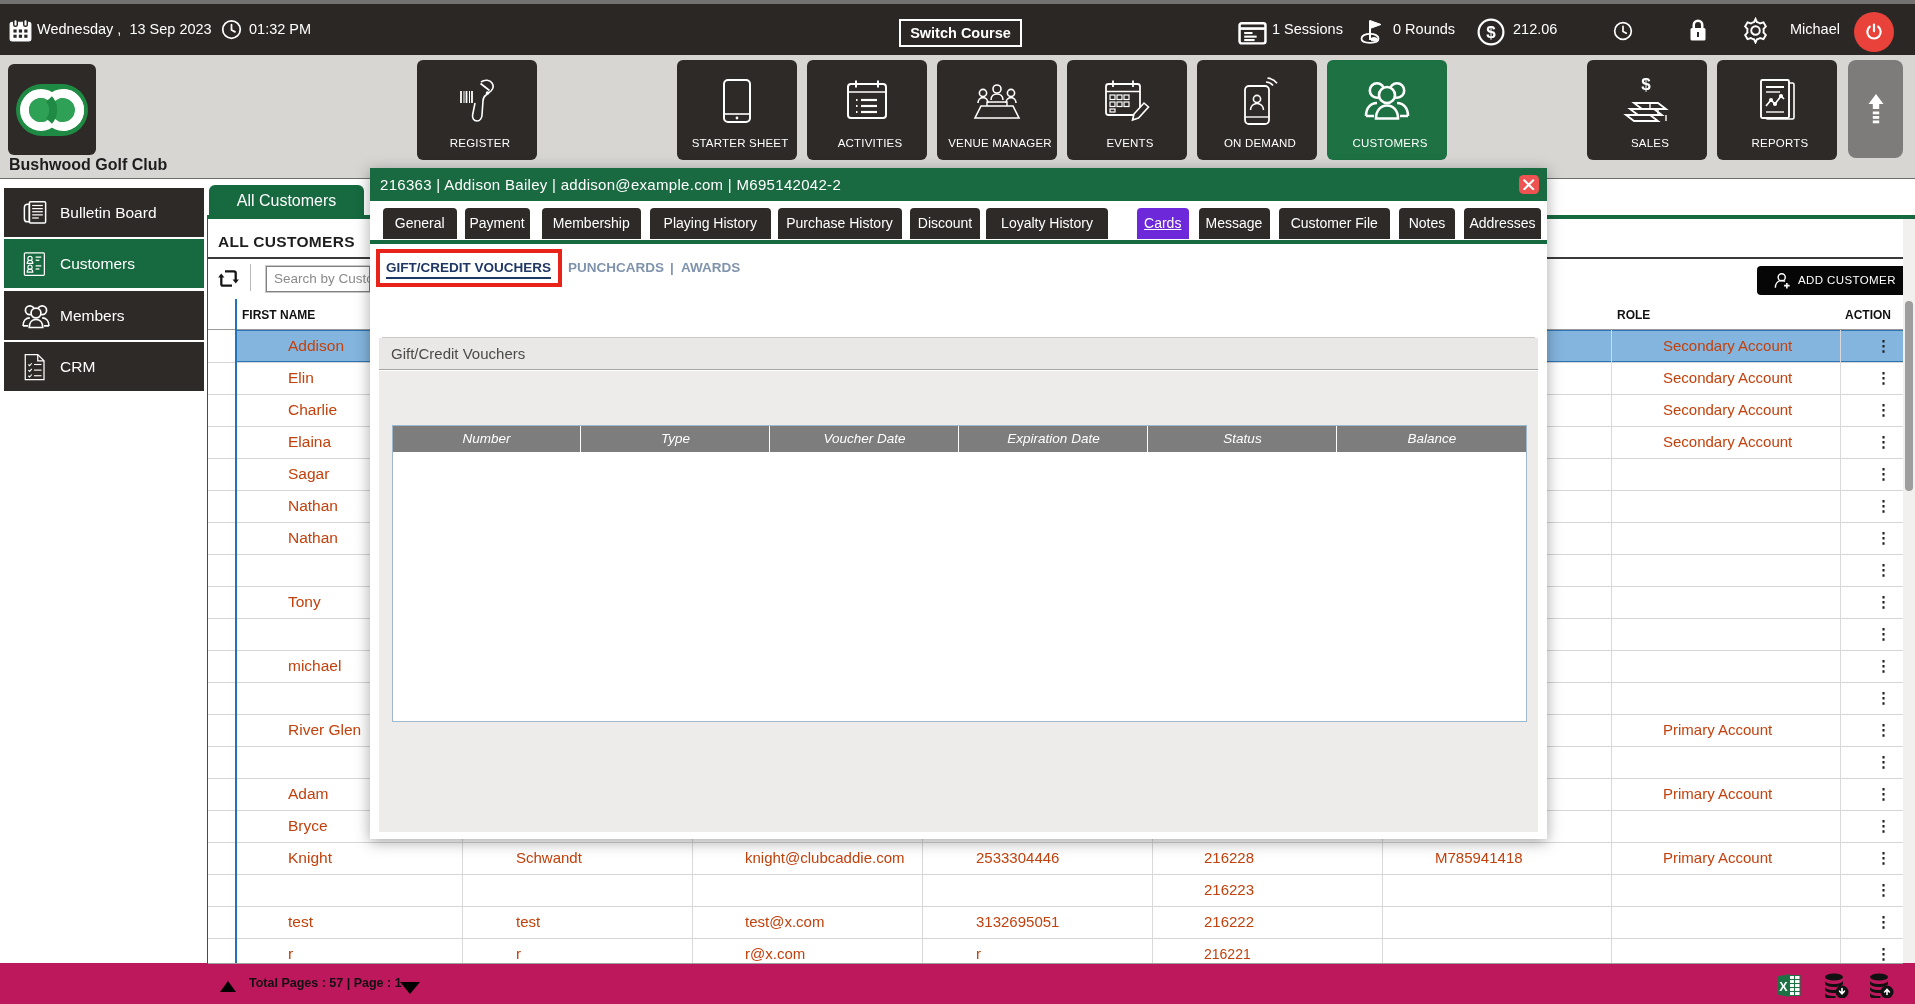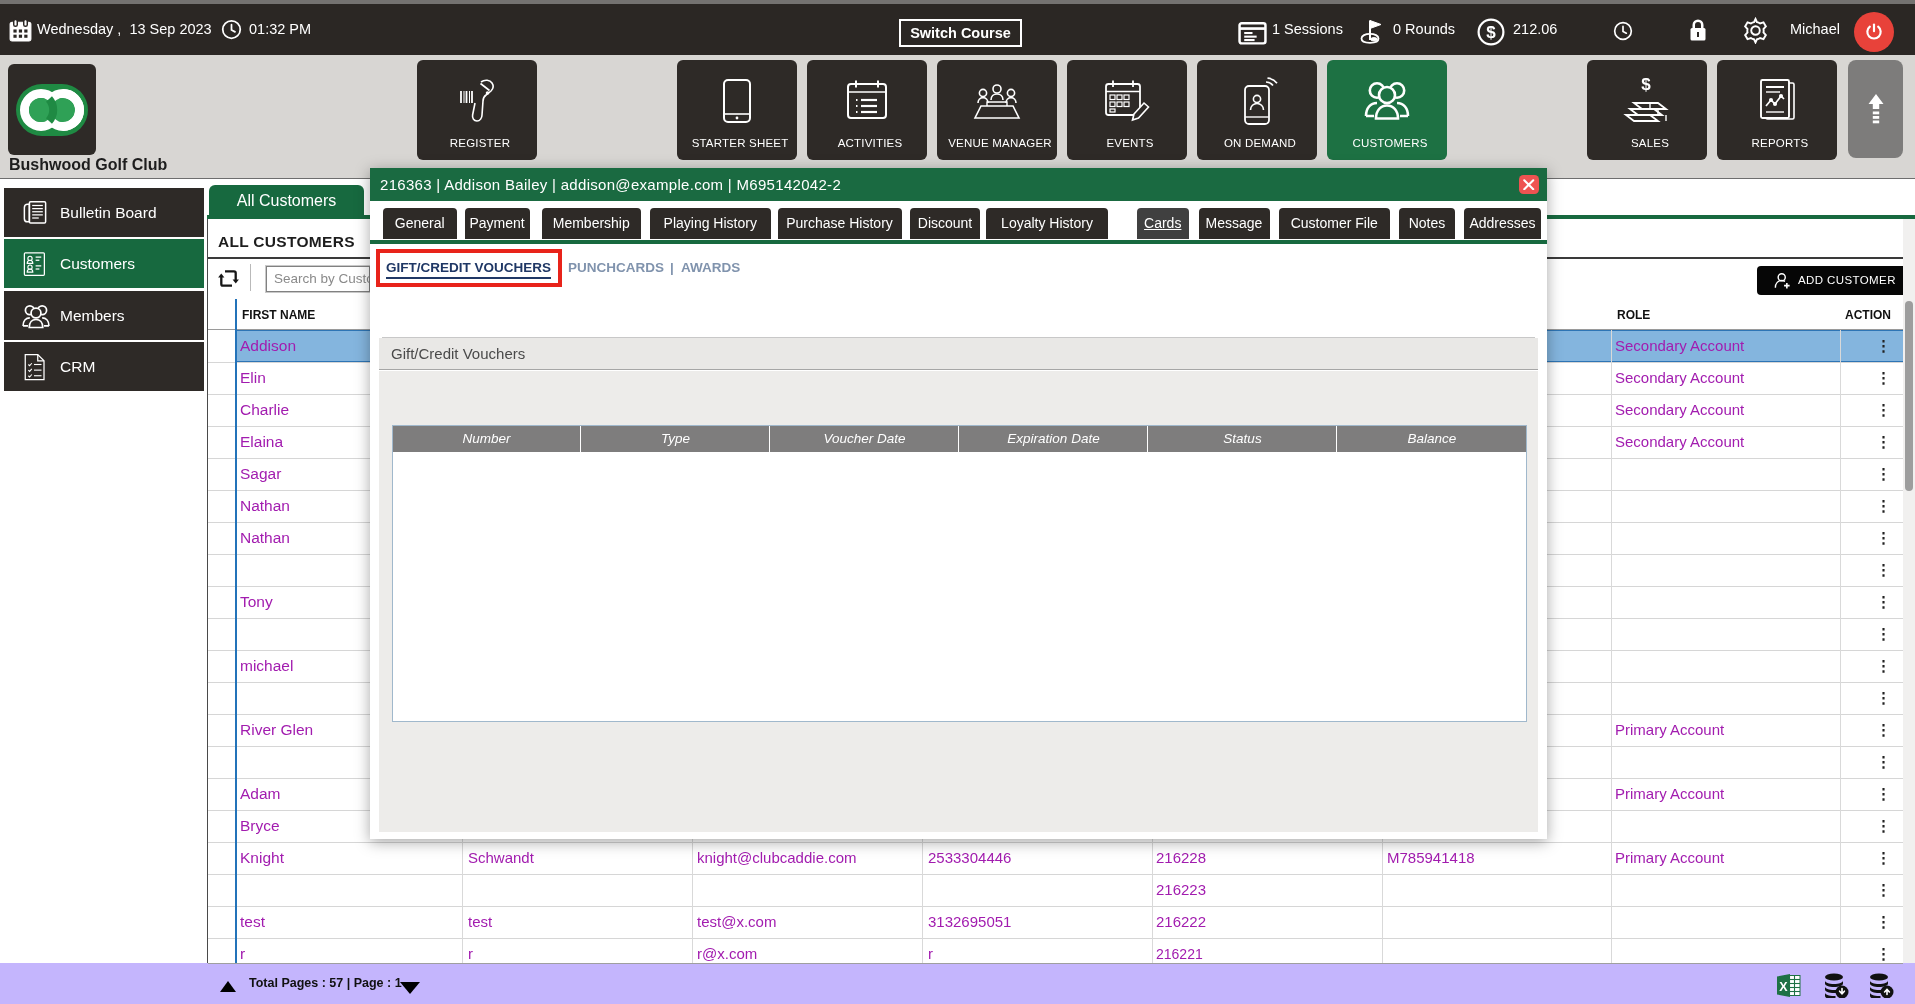--- a/index.html
+++ b/index.html
@@ -46,43 +46,43 @@
 #addcust { left:1757px; top:266px; width:150px; height:29px; background:#060606; border-radius:4px; color:#fff; }
 #addcust span { position:absolute; left:41px; top:0; line-height:29px; font-size:11.5px; letter-spacing:.4px; }
 #addcust svg { position:absolute; left:16px; top:5px; }
 
 #grid { left:208px; top:299px; width:1695px; height:664px; overflow:hidden; background:#fff; }
 .hline { position:absolute; left:0; width:1695px; height:1px; background:#d6d6d6; }
 .vline { position:absolute; top:31px; width:1px; height:633px; background:#d9d9d9; }
 #bluev { position:absolute; left:27px; top:0; width:2px; height:664px; background:#2373b9; }
 #hdrline { position:absolute; left:0; top:30px; width:1695px; height:1.2px; background:#9a9a9a; }
 .gh { position:absolute; top:0; height:30px; line-height:32px; font-size:12px; font-weight:bold; color:#111; }
-.cell { position:absolute; height:20px; line-height:32px; font-size:15.5px; color:#a21caf; white-space:nowrap; }
+.cell { position:absolute; height:20px; line-height:32px; font-size:15.5px; color:#c2410c; white-space:nowrap;margin-left:48px; }
 .selrow { position:absolute; left:29px; top:31px; width:1666px; height:32px; background:#84b5de;
   border-top:1.5px solid #2e75b5; border-bottom:1.5px solid #2e75b5; }
 .dots { position:absolute; left:1668px; width:4px; height:32px; color:#222; font-size:15px; font-weight:bold;
   text-align:center; line-height:32px; }
 
-#bottombar { left:0; top:963px; width:1915px; height:41px; background:#c4b5fd; }
+#bottombar { left:0; top:963px; width:1915px; height:41px; background:#be185d; }
 #btop { position:absolute; left:208px; top:0; width:1695px; height:1px; background:#9f9f9f; }
 #pagetxt { position:absolute; left:249px; top:13px; font-size:12.5px; font-weight:bold; color:#111; }
 .tri { position:absolute; width:0; height:0; }
 
 #sbar { left:1903px; top:219px; width:12px; height:744px; background:#f1f0ef; }
 #sthumb { position:absolute; left:2px; top:82px; width:8px; height:190px; background:#9d9d9d; border-radius:4px; }
 
 #modal { left:370px; top:168px; width:1177px; height:671px; background:#fff;
   box-shadow:0 3px 14px rgba(0,0,0,.35); }
 #mtitle { position:absolute; left:0; top:0; width:1177px; height:33px; background:#1a6a41; color:#fff;
   font-size:15px; letter-spacing:.3px; line-height:33px; padding-left:10px; }
 #mclose { position:absolute; right:8px; top:6.5px; width:20px; height:19.5px; border-radius:4.5px;
   background:#ee5351; text-align:center; }
 .mtab { position:absolute; top:40px; height:31px; background:#2e2a27; color:#fff; font-size:14px;
   border-radius:4px 4px 0 0; text-align:center; line-height:31px; }
-.mtab.green { background:#404040;text-decoration:underline; }
+.mtab.green { background:#6d28d9;text-decoration:underline; }
 #munder { position:absolute; left:0; top:71.5px; width:1177px; height:4px; background:#17693f; }
 #redbox { position:absolute; left:6px; top:81px; width:186px; height:38px; border:4.5px solid #e8231a; }
 #vtab1 { position:absolute; left:16px; top:92px; font-size:13.5px; font-weight:bold; color:#1f3765;
   border-bottom:2px solid #1f3765; padding-bottom:2px; }
 .vtab2 { position:absolute; top:92px; font-size:13.5px; font-weight:bold; color:#8093ad; }
 #gline { position:absolute; left:12px; top:169px; width:1153px; height:1px; background:#c8c8c8; }
 #glabel { position:absolute; left:9px; top:170px; width:1159px; height:32px; background:#e9e8e6;
   border-bottom:1px solid #a6a6a6; color:#4a4a4a; font-size:15px; line-height:32px; padding-left:12px; }
 #gpanel { position:absolute; left:9px; top:203px; width:1159px; height:461px; background:#edecea; }
 #mtable { position:absolute; left:13px; top:54px; width:1135px; height:297px; background:#fff;

